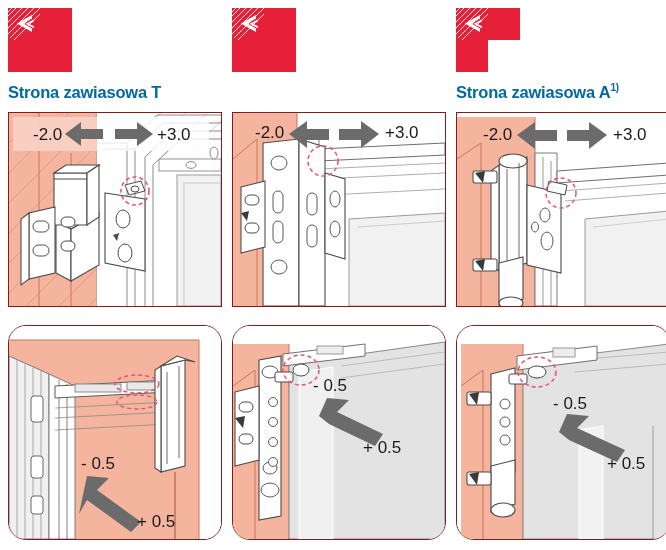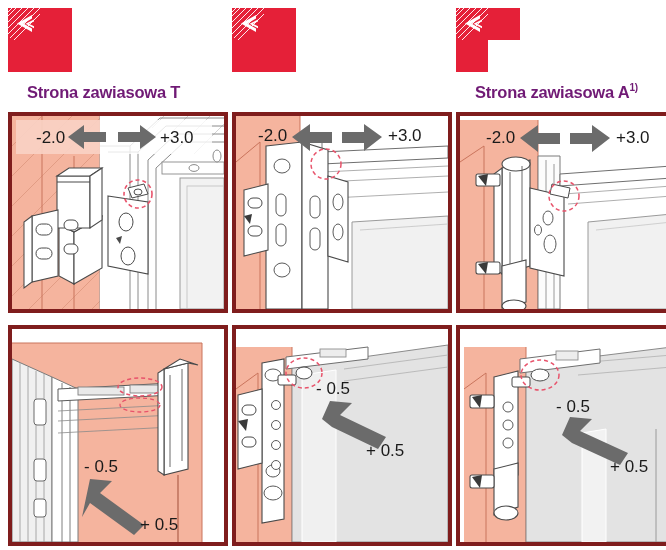--- a/index.html
+++ b/index.html
@@ -24,33 +24,33 @@
   .logo .q-tr{left:32px;top:0;}
   .logo .q-bl{left:0;top:32px;}
   .logo .q-br{left:32px;top:32px;}
   .logo.simple .quad{width:64px;height:64px;left:0;top:0;}
   .logo.split .q-br{background:#ffffff;}
   .logo .mark{position:absolute;left:0;top:0;width:32px;height:32px;}
 
   
   .heading{
     position:absolute;top:82px;left:0;
-    font-size:16.5px;font-weight:bold;color:#701a75;
-    letter-spacing:-0.2px;white-space:nowrap;margin-left:19px;
+    font-size:16.5px;font-weight:bold;color:#0369a1;
+    letter-spacing:-0.2px;white-space:nowrap;
   }
   .heading sup{font-size:10px;vertical-align:super;font-weight:bold;}
 
   
   .panel{
     position:absolute;left:0;width:212px;
-    border:4px solid #7f1d1d;
+    border:1px solid #7f1d1d;
     background:#ffffff;overflow:hidden;
   }
   .panel-top{top:112px;height:193px;}
-  .panel-bottom{top:325px;height:213px;}
+  .panel-bottom{top:325px;height:213px;border-radius:18px;}
   .panel svg{display:block;}
 
   
   .lbl{
     position:absolute;
     font-size:17px;font-weight:500;color:#1a1a1a;
     white-space:nowrap;font-family:"Liberation Sans", sans-serif;
   }
 </style>
 </head>

